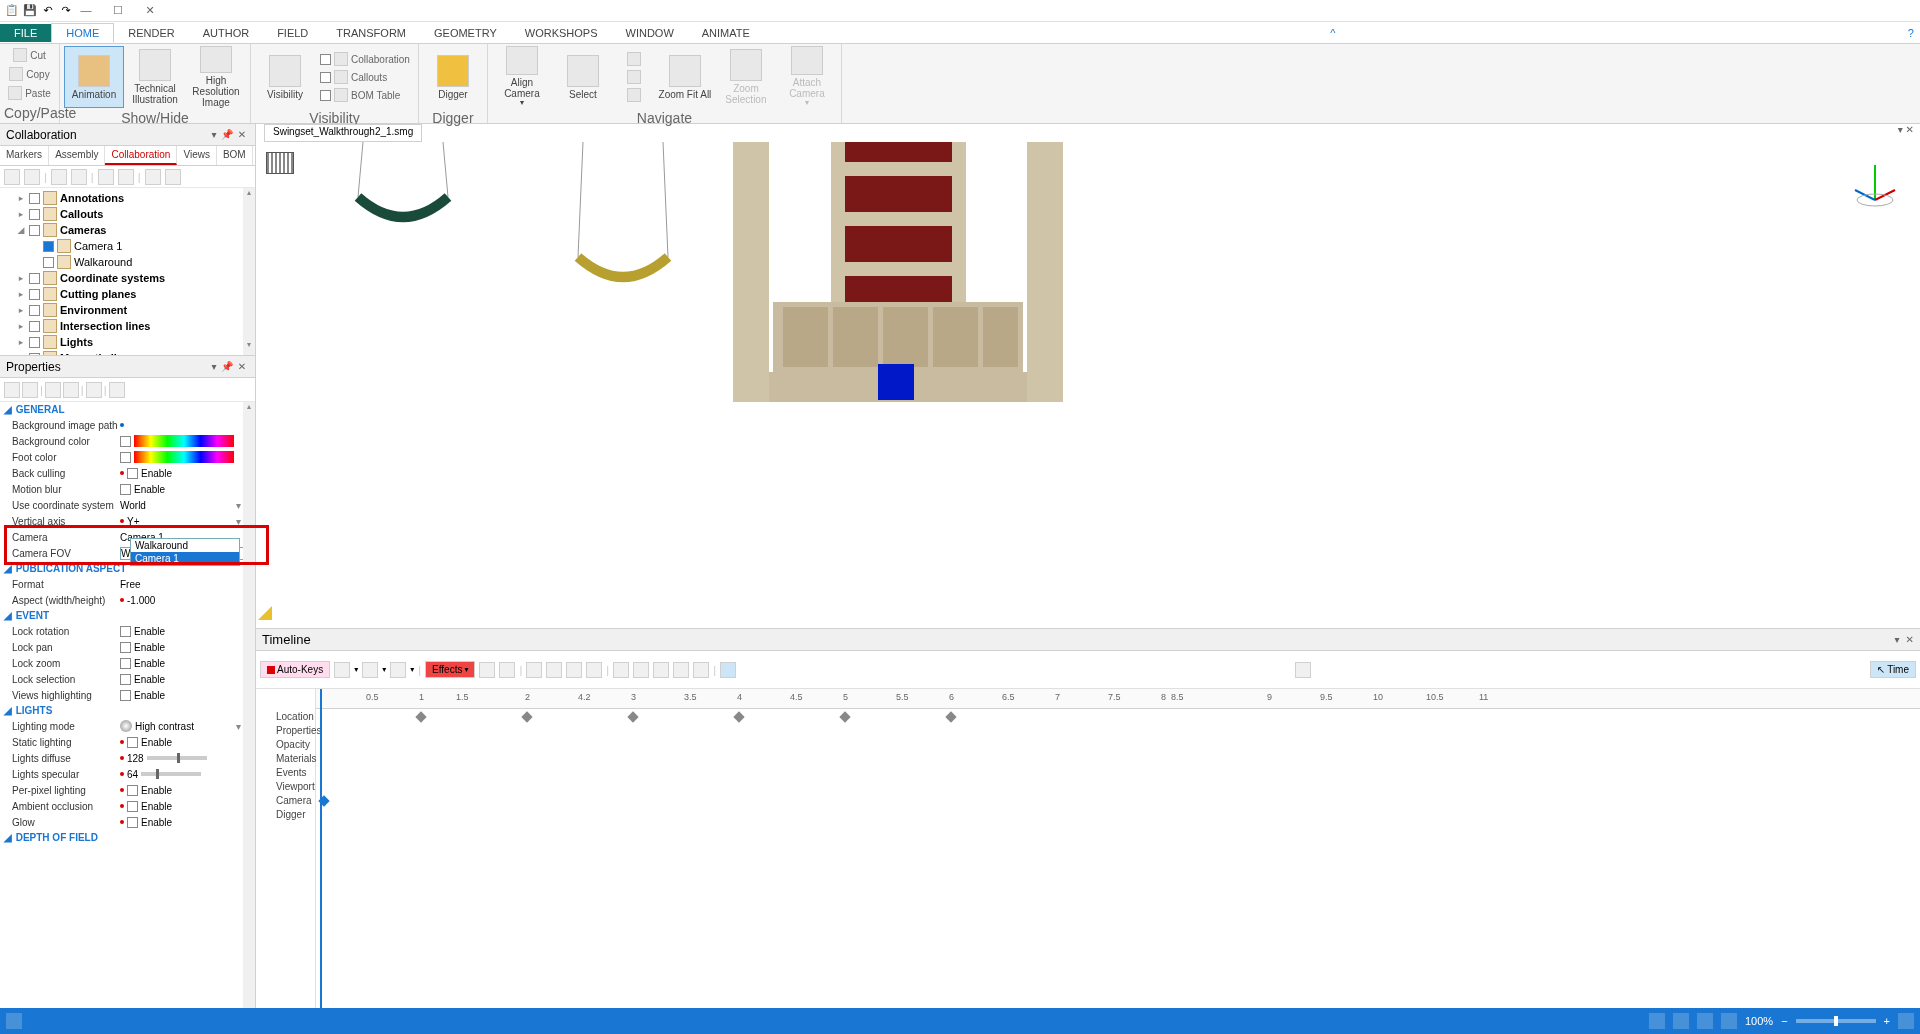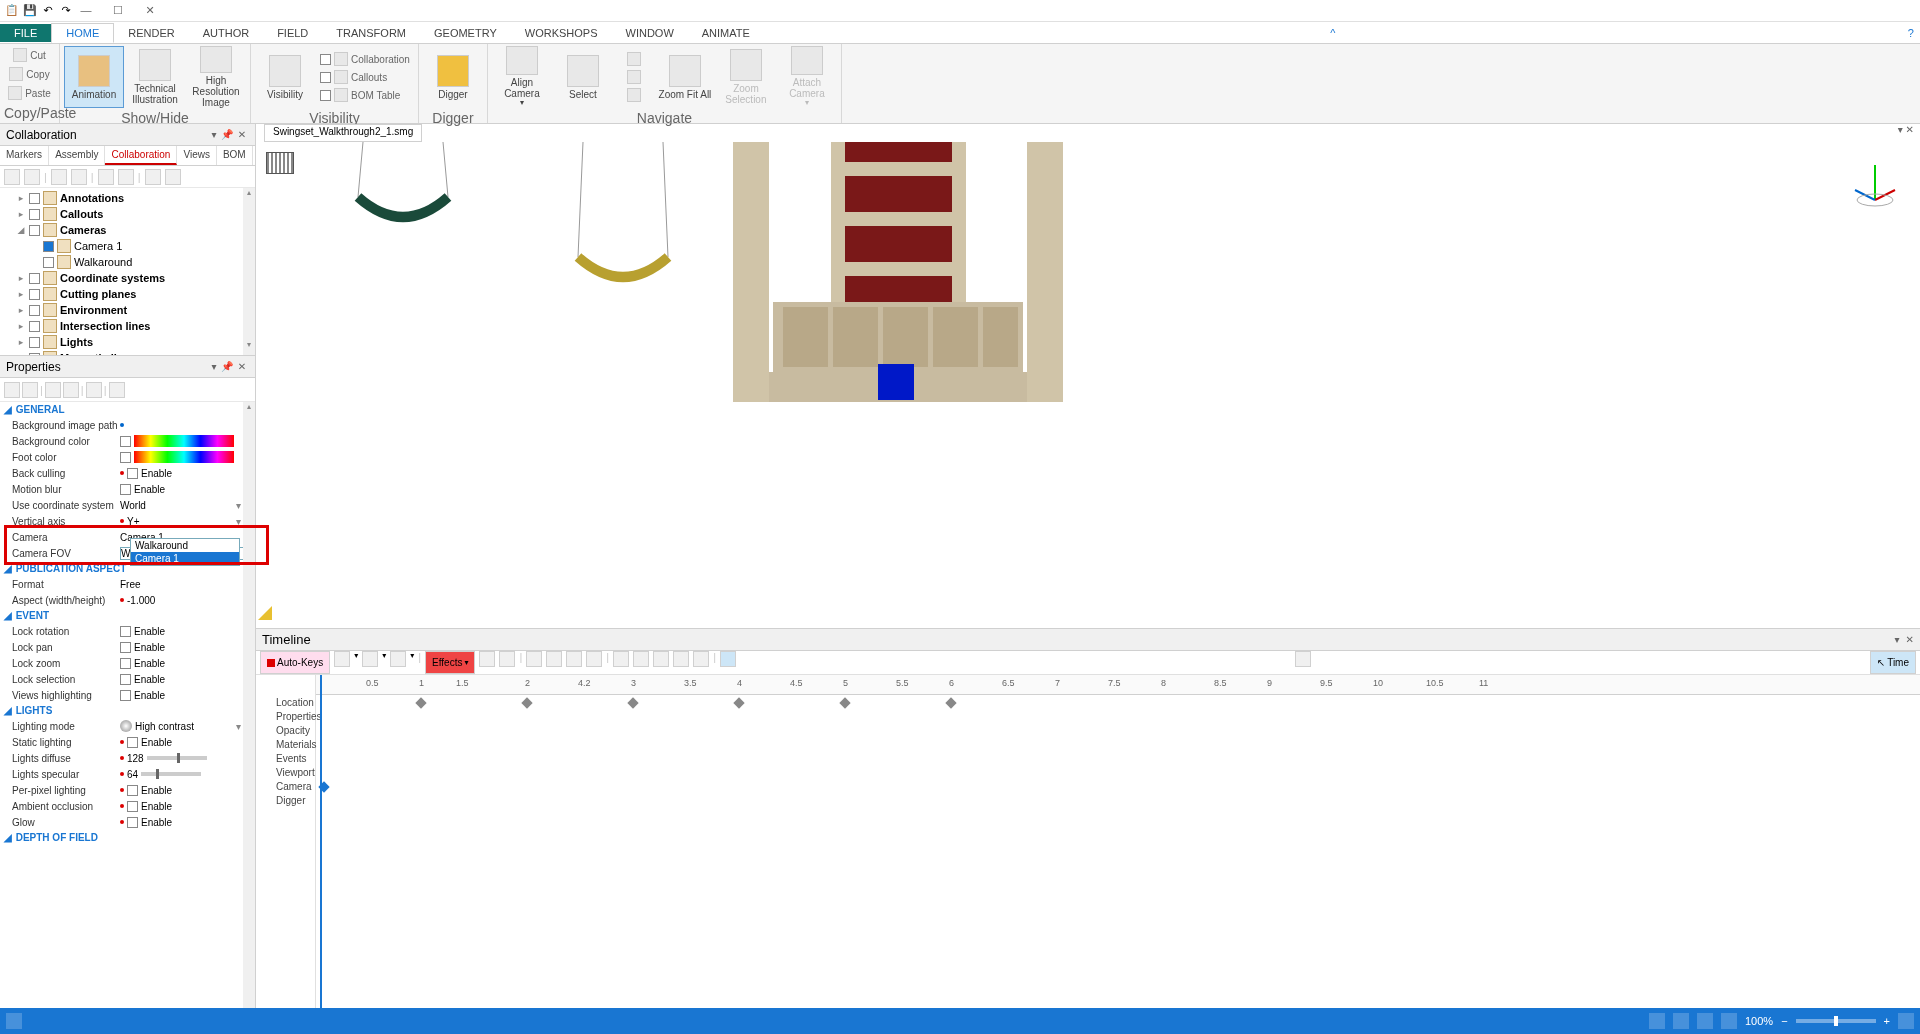--- a/index.html
+++ b/index.html
@@ -78,21 +78,21 @@
 
 .viewport-tab { position: absolute; left: 264px; top: 124px; height: 18px; background: #fff; border: 1px solid #d0d0d0; padding: 1px 8px; font-size: 10px; z-index: 2; }
 .vp-controls { position: absolute; right: 6px; top: 124px; font-size: 10px; color: #666; }
 .viewport { position: absolute; left: 256px; top: 142px; right: 0; height: 480px; background: #fff; }
 .film-icon { position: absolute; left: 10px; top: 10px; width: 28px; height: 22px; background: repeating-linear-gradient(90deg,#888 0 2px,#fff 2px 4px),#666; border: 1px solid #555; }
 .axis-gizmo { position: absolute; right: 20px; top: 18px; }
 
 
 .timeline-panel { position: absolute; left: 256px; top: 628px; right: 0; bottom: 26px; background: #fff; border-top: 1px solid #d0d0d0; }
 .tl-header { height: 22px; background: #f0f0f0; display: flex; align-items: center; padding: 0 6px; border-bottom: 1px solid #d0d0d0; font-size: 13px; }
-.tl-toolbar { height: 24px; display: flex; gap: 4px; padding: 0 4px; border-bottom: 1px solid #e0e0e0; }
+.tl-toolbar { height: 38px; display: flex; align-items: center; gap: 4px; padding: 0 4px; border-bottom: 1px solid #e0e0e0; }
 .tl-btn { padding: 2px 6px; font-size: 10px; border: 1px solid #d0d0d0; background: #ef4444; cursor: pointer; display: flex; align-items: center; gap: 2px; }
 .tl-btn.auto { background: #fde; }
 .tl-btn.time { background: #cde6f7; margin-left: auto; }
 .tl-ic { width: 16px; height: 16px; background: #f0f0f0; border: 1px solid #d0d0d0; cursor: pointer; }
 .tl-body { display: flex; height: calc(100% - 46px); }
 .tl-tracks-labels { width: 60px; border-right: 1px solid #e0e0e0; padding-top: 22px; }
 .tl-track-label { font-size: 10px; text-align: center; padding: 0 20px; height: 14px; color: #444; }
 .tl-ruler-area { flex: 1; position: relative; }
 .tl-ruler { height: 20px; border-bottom: 1px solid #d0d0d0; position: relative; background: #fafafa; }
 .tl-tick { position: absolute; font-size: 9px; color: #666; top: 3px; }
@@ -676,21 +676,21 @@
           <span class="tl-tick" style="left: 368px;">3.5</span>
           <span class="tl-tick" style="left: 421px;">4</span>
           <span class="tl-tick" style="left: 474px;">4.5</span>
           <span class="tl-tick" style="left: 527px;">5</span>
           <span class="tl-tick" style="left: 580px;">5.5</span>
           <span class="tl-tick" style="left: 633px;">6</span>
           <span class="tl-tick" style="left: 686px;">6.5</span>
           <span class="tl-tick" style="left: 739px;">7</span>
           <span class="tl-tick" style="left: 792px;">7.5</span>
           <span class="tl-tick" style="left: 845px;">8</span>
-          <span class="tl-tick" style="left: 898px;">8.5</span>
+          <span class="tl-tick" style="left: 855px;">8.5</span>
           <span class="tl-tick" style="left: 951px;">9</span>
           <span class="tl-tick" style="left: 1004px;">9.5</span>
           <span class="tl-tick" style="left: 1057px;">10</span>
           <span class="tl-tick" style="left: 1110px;">10.5</span>
           <span class="tl-tick" style="left: 1163px;">11</span>
         </div>
       <div class="tl-playhead"></div>
       <div id="tl-keys">
           <div class="tl-key" style="left: 101px; top: 24px;"></div>
           <div class="tl-key" style="left: 207px; top: 24px;"></div>

